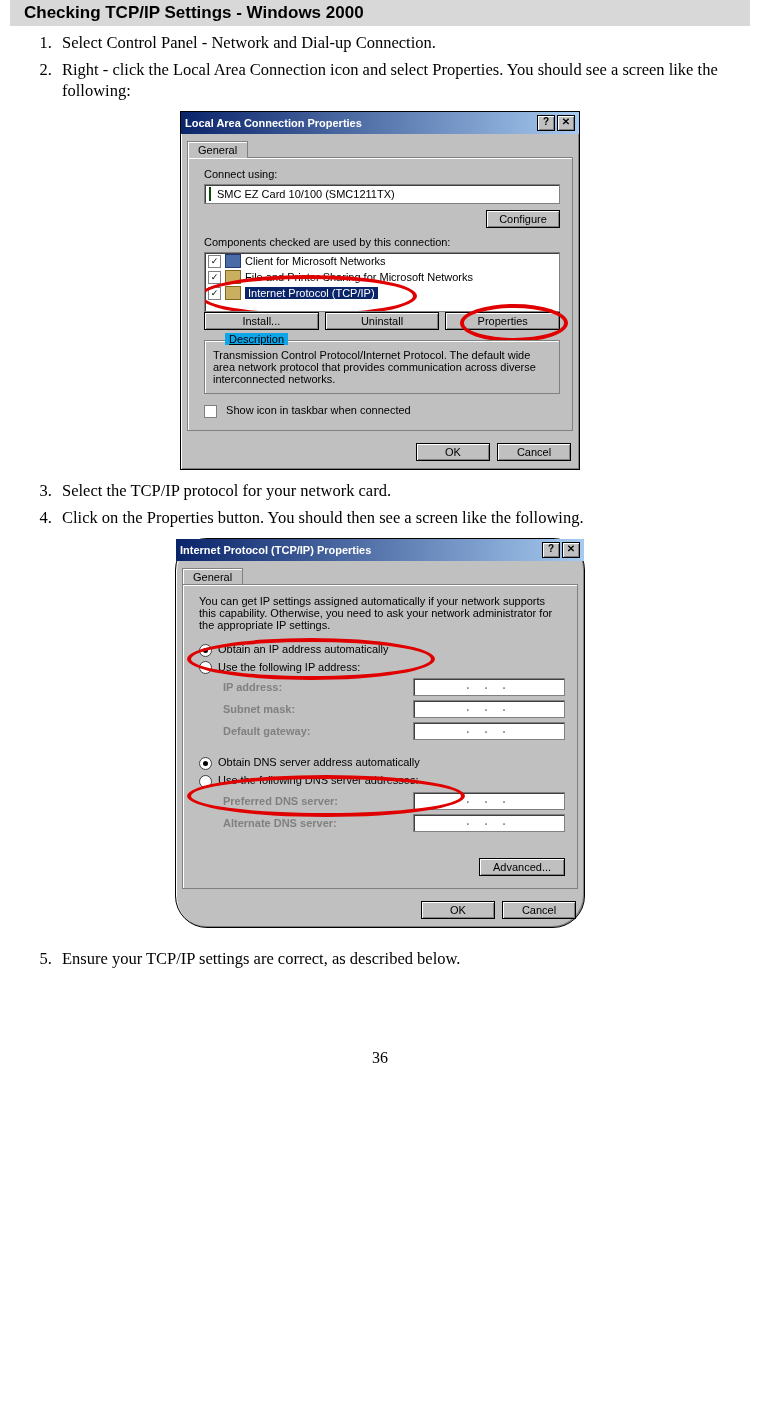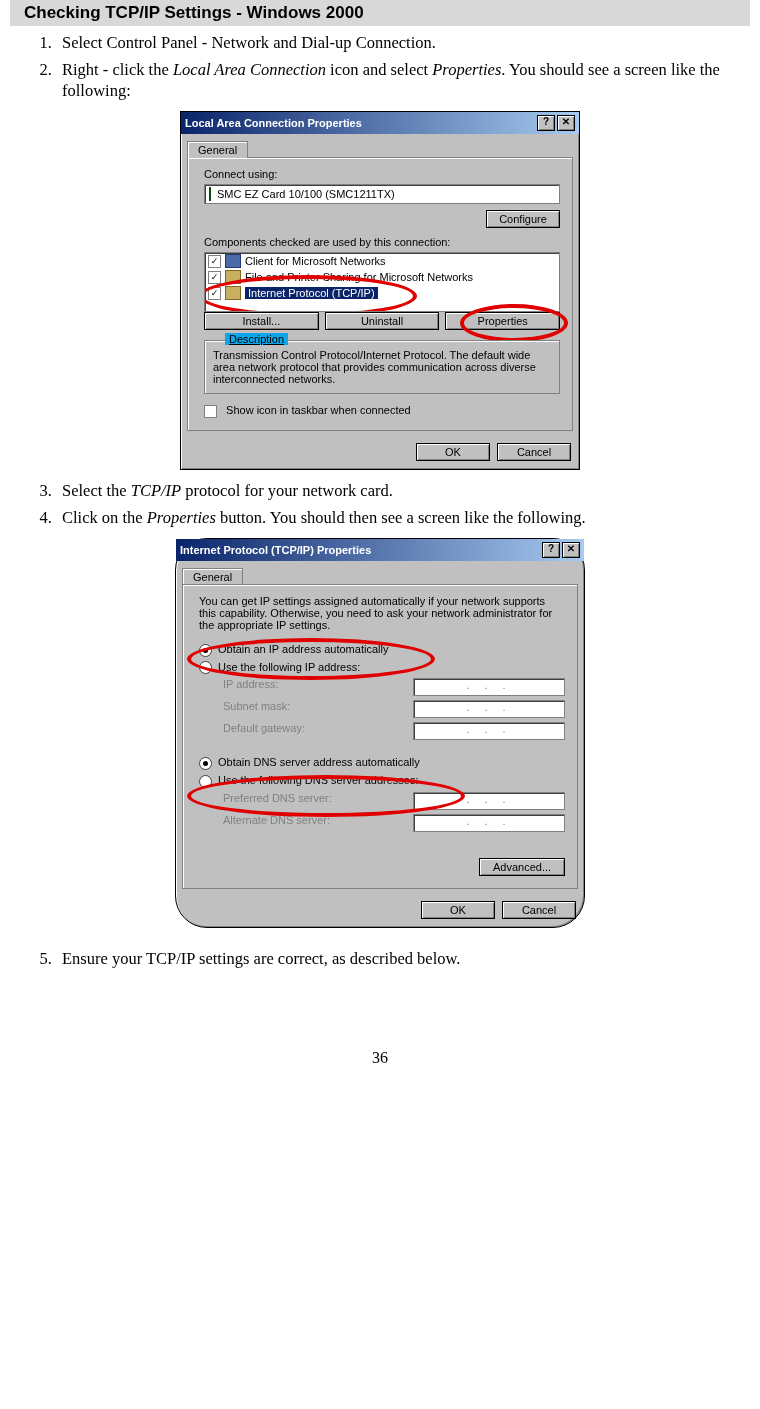--- a/index.html
+++ b/index.html
@@ -1,20 +1,20 @@
 <!DOCTYPE html>
 <html><head>
 <meta charset="utf-8">
 <style>
   body { margin: 0; padding: 0; font-family: "Times New Roman", serif; font-size: 16.5px; color: #000; background: #fff; width: 760px; }
   .page { padding: 0 10px 20px 10px; }
   .heading-bar { background: #d8d8d8; font-family: Arial, Helvetica, sans-serif; font-weight: bold; font-size: 17px; padding: 3px 14px; margin-bottom: 6px; }
   ol.instr { margin: 0 0 10px 0; padding-left: 46px; }
   ol.instr > li { padding-left: 6px; margin-bottom: 6px; line-height: 1.28; }
-  .italic { font-style: italic; }
+  .italic { }
   .fig-wrap { text-align: center; margin: 8px 0 10px 0; }
   .page-num { text-align: center; font-size: 16px; margin-top: 80px; }
 
   
   .dialog { display:inline-block; text-align:left; background:#c0c0c0; border:1px solid #000; font-family: Tahoma, Arial, sans-serif; font-size:11px; color:#000; box-shadow: inset 1px 1px 0 #fff, inset -1px -1px 0 #808080; }
   .titlebar { background: linear-gradient(to right,#0a246a,#a6caf0); color:#fff; font-weight:bold; padding:3px 4px; display:flex; align-items:center;justify-content:space-between; }
   .titlebar .t-text { flex:1; font-size:11px; }
   .titlebar .t-btn { width:16px; height:14px; background:#c0c0c0; border:1px solid #000; margin-left:2px; font-size:10px; line-height:12px; text-align:center; color:#000; box-shadow: inset 1px 1px 0 #fff, inset -1px -1px 0 #808080; }
   .tab-strip { padding: 6px 6px 0 6px; }
   .tab { display:inline-block; background:#c0c0c0; border:1px solid #808080; border-bottom:none; padding:2px 10px; font-size:11px; box-shadow: inset 1px 1px 0 #fff; position:relative; top:1px; }
@@ -32,21 +32,21 @@
   .groupbox { border:1px solid #808080; box-shadow: inset 1px 1px 0 #fff; margin-top:10px; padding:8px 8px 8px 8px; position:relative; }
   .groupbox .gb-title { position:absolute; top:-8px; left:20px; background:#0ea5e9; padding:0 4px; font-size:11px;text-decoration:underline; }
   .dlg-footer { text-align:right; padding:6px 8px 8px 8px; }
   .dlg-footer .btn { margin-left:4px; }
   .nic-ico { background:#2a7a2a; border:1px solid #0a4a0a; width:14px; height:10px; }
   .mini-ico { width:14px; height:12px; display:inline-block; background:#4a6aa8; border:1px solid #203a70; }
   .mini-ico.y { background:#c8b060; border-color:#806820; }
   .red-circle { position:absolute; border:4px solid #e00000; border-radius:50%; pointer-events:none; }
   .radio { width:11px; height:11px; border:1px solid #404040; border-radius:50%; background:#fff; display:inline-flex; align-items:center; justify-content:center; margin-right:6px; vertical-align:middle; }
   .radio .dot { width:5px; height:5px; background:#000; border-radius:50%; }
-  .field-row { display:flex; margin:4px 0 4px 24px; }
+  .field-row { display:flex; align-items:center; margin:4px 0 4px 24px;font-weight:bold; }
   .field-row .flabel { flex:1; font-size:11px; color:#808080; }
   .ip-input { width:150px; height:16px; background:#fff; border:1px solid #808080; box-shadow:inset 1px 1px 0 #404040; font-size:11px; text-align:center; color:#808080; letter-spacing:6px; }
   .radio-row { margin:4px 0; font-size:11px; }
   .rel { position:relative; }
 </style>
 </head>
 <body>
 
 <div class="page">
   <div class="heading-bar">Checking TCP/IP Settings - Windows 2000</div>

